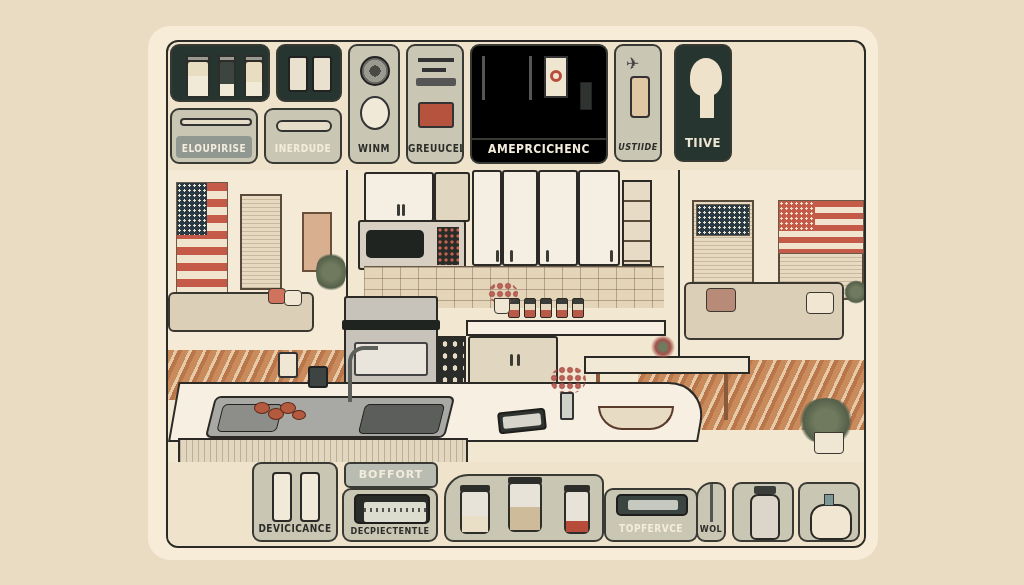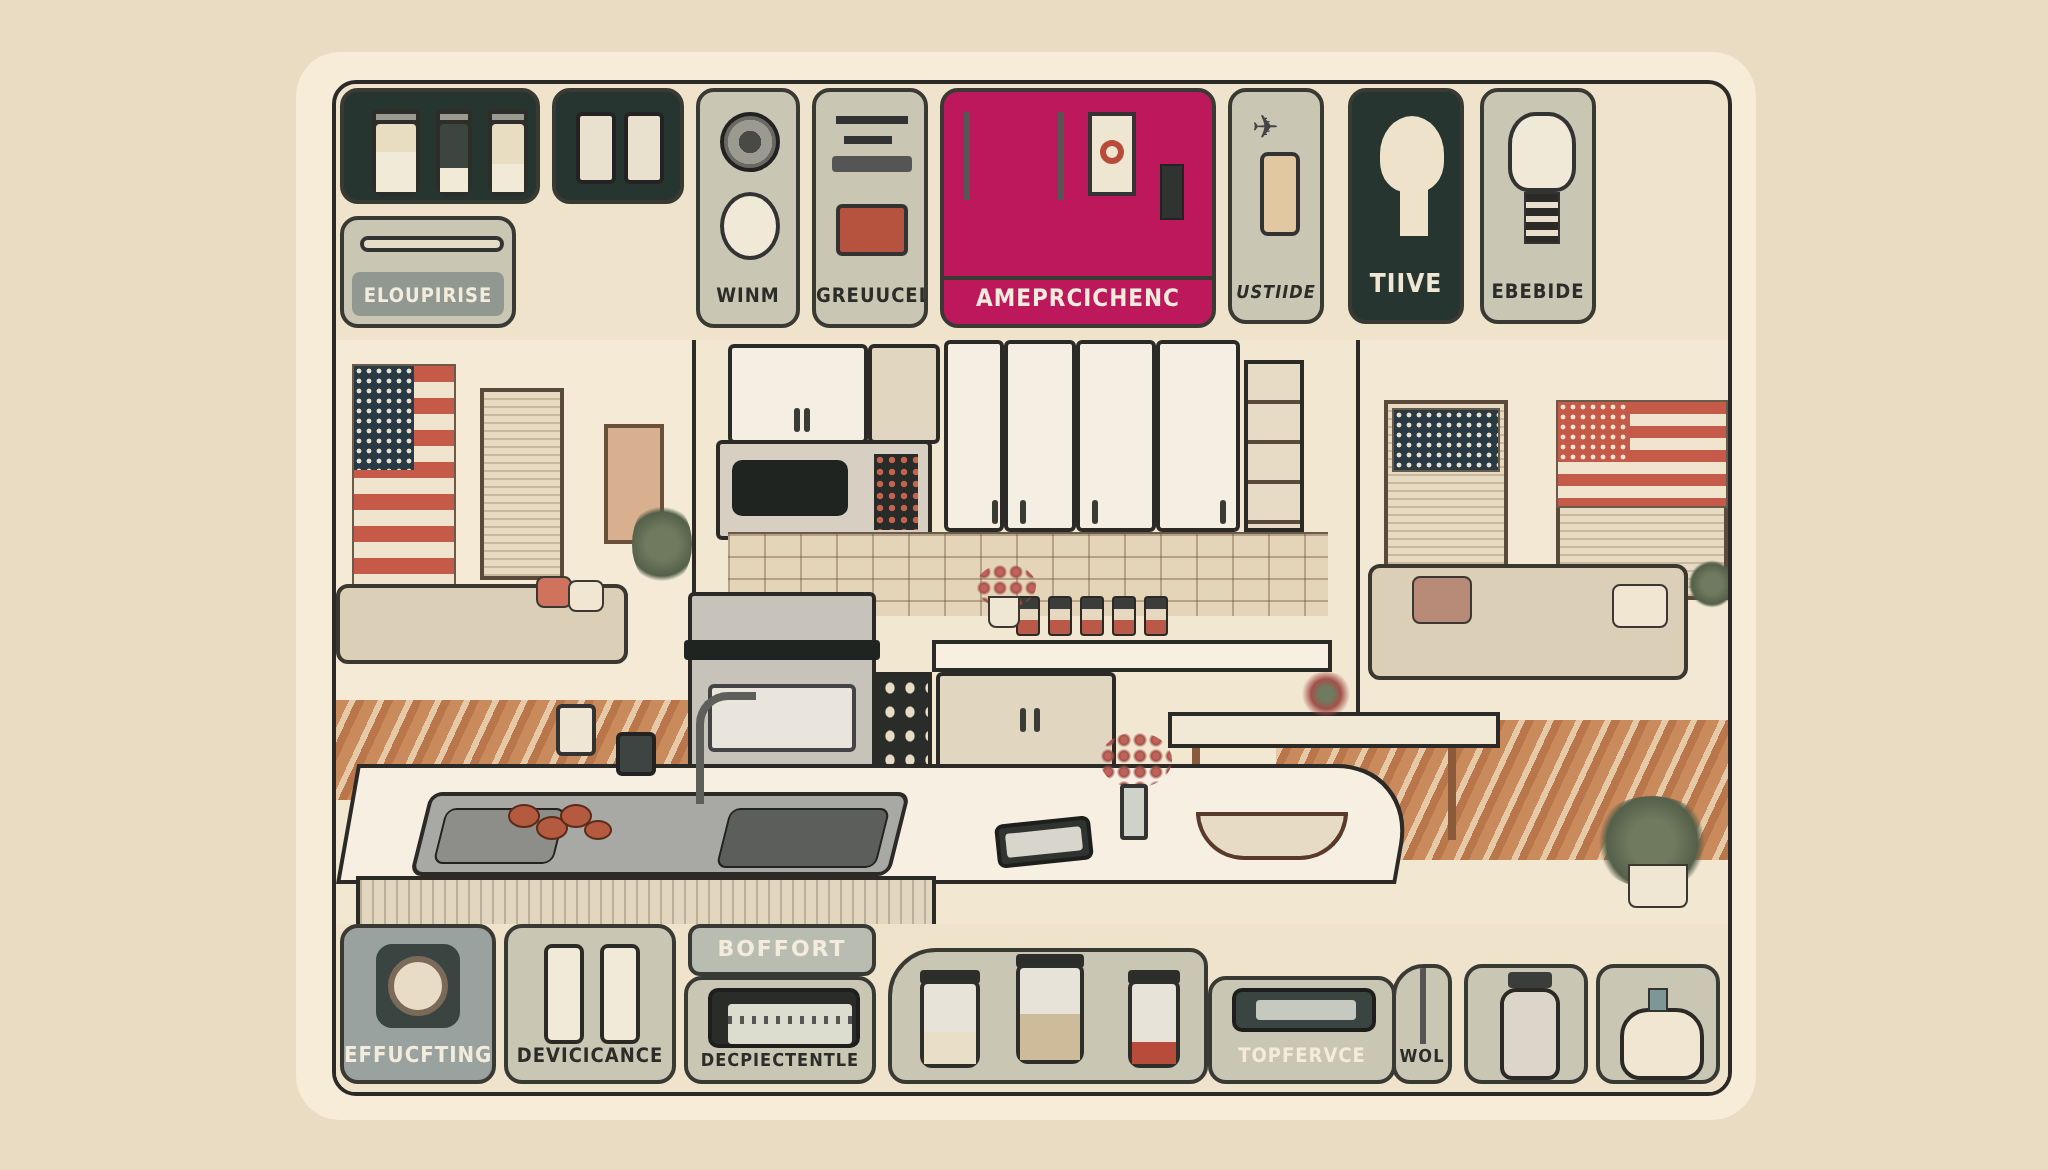--- a/index.html
+++ b/index.html
@@ -135,58 +135,57 @@
   <div class="tile dark" style="left:108px;top:2px;width:66px;height:58px;">
     <div style="position:absolute;left:10px;top:10px;width:20px;height:36px;background:#e9e1cd;border:2px solid #222;border-radius:3px;"></div>
     <div style="position:absolute;left:34px;top:10px;width:20px;height:36px;background:#e9e1cd;border:2px solid #222;border-radius:3px;"></div>
   </div>
 
   <div class="tile" style="left:2px;top:66px;width:88px;height:56px;">
     <div style="position:absolute;left:8px;top:8px;width:72px;height:8px;background:#e6ddc8;border:2px solid #333;border-radius:4px;"></div>
     <div class="lblbar" style="background:#909891;"></div>
     <div class="lbl" style="color:#f3ecdc;bottom:8px;">ELOUPIRISE</div>
   </div>
+  <div class="tile" style="left:96px;top:66px;width:78px;height:56px;">
+    <div style="position:absolute;left:10px;top:10px;width:56px;height:12px;background:#e6ddc8;border:2px solid #333;border-radius:6px;"></div>
+    <div class="lbl" style="color:#f3ecdc;bottom:8px;">INERDUDE</div>
+  </div>
 
   <div class="tile" style="left:180px;top:2px;width:52px;height:120px;">
     <div style="position:absolute;left:10px;top:10px;width:30px;height:30px;border-radius:50%;background:radial-gradient(#4a4a44 30%, #9a9a90 31% 60%, #6a6a62 61%);border:2px solid #222;"></div>
     <div style="position:absolute;left:10px;top:50px;width:30px;height:34px;border-radius:50%;background:#f0e9d8;border:2px solid #333;"></div>
     <div class="lbl" style="bottom:8px;">WINM</div>
   </div>
 
   <div class="tile" style="left:238px;top:2px;width:58px;height:120px;">
     <div style="position:absolute;left:10px;top:12px;width:36px;height:4px;background:#333;"></div>
     <div style="position:absolute;left:14px;top:22px;width:24px;height:4px;background:#333;"></div>
     <div style="position:absolute;left:8px;top:32px;width:40px;height:8px;background:#555;border-radius:2px;"></div>
     <div style="position:absolute;left:10px;top:56px;width:36px;height:26px;background:#b5533f;border:2px solid #333;border-radius:3px;"></div>
     <div class="lbl" style="bottom:8px;">GREUUCEL</div>
   </div>
 
-  <div class="tile" style="left:302px;top:2px;width:138px;height:120px;background:#be185d;">
+  <div class="tile" style="left:302px;top:2px;width:138px;height:120px;background:#000000;">
     <div style="position:absolute;left:10px;top:10px;width:50px;height:44px;border-left:3px solid #555;border-right:3px solid #555;"></div>
     <div style="position:absolute;left:72px;top:10px;width:24px;height:42px;background:#efe6d2;border:2px solid #333;"></div>
     <div style="position:absolute;left:78px;top:24px;width:12px;height:12px;border-radius:50%;border:3px solid #b84c3a;"></div>
     <div style="position:absolute;left:108px;top:36px;width:12px;height:28px;background:#2f3430;border:1px solid #222;"></div>
     <div style="position:absolute;left:0;right:0;top:92px;height:2px;background:#3a3a35;"></div>
     <div class="lbl" style="color:#f3ecdc;font-size:12px;bottom:6px;">AMEPRCICHENC</div>
   </div>
 
   <div class="tile" style="left:446px;top:2px;width:48px;height:118px;">
     <div style="position:absolute;left:10px;top:8px;font-size:16px;color:#444;">✈</div>
     <div style="position:absolute;left:14px;top:30px;width:20px;height:42px;background:#e2c7a3;border:2px solid #333;border-radius:4px;"></div>
     <div class="lbl" style="bottom:8px;font-size:9px;font-style:italic;">USTIIDE</div>
   </div>
   <div class="tile dark" style="left:506px;top:2px;width:58px;height:118px;">
     <div style="position:absolute;left:14px;top:12px;width:32px;height:38px;border-radius:50% 50% 40% 40%;background:#efe2cb;"></div>
     <div style="position:absolute;left:24px;top:48px;width:14px;height:24px;background:#efe2cb;"></div>
     <div class="lbl" style="bottom:10px;">TIIVE</div>
-  </div>
-  <div class="tile" style="left:572px;top:2px;width:58px;height:118px;">
-    <div style="position:absolute;left:12px;top:10px;width:34px;height:40px;border-radius:40% 40% 30% 30%;background:#f1e9d8;border:2px solid #333;"></div>
-    <div style="position:absolute;left:20px;top:50px;width:18px;height:26px;background:repeating-linear-gradient(180deg,#2b2a26 0 4px,#e8e0cc 4px 7px);border:1px solid #333;"></div>
-    <div class="lbl" style="bottom:8px;">EBEBIDE</div>
   </div>
 
   <div class="scene">
     <div class="wall-left">
       <div class="flag" style="left:8px;top:12px;width:52px;height:116px;">
         <div class="stripes"></div>
           <div class="canton" style="width:30px;height:52px;"></div>
       </div>
       <div class="window-blind" style="left:72px;top:24px;width:42px;height:96px;"></div>
       <div style="position:absolute;left:134px;top:42px;width:30px;height:60px;background:#d9b08f;border:2px solid #6a4f3a;"></div>
@@ -280,25 +279,20 @@
     <div class="phone" style="left:330px;top:240px;width:48px;height:22px;transform:rotate(-6deg);">
         <div class="screen"></div>
       </div>
     <div style="position:absolute;left:430px;top:236px;width:76px;height:24px;background:#e8dbc4;border:2px solid #5a3a2a;border-radius:0 0 40px 40px;"></div>
     <div class="flower" style="left:382px;top:196px;width:36px;height:28px;"></div>
     <div style="position:absolute;left:392px;top:222px;width:14px;height:28px;background:rgba(180,190,185,.6);border:2px solid #333;border-radius:2px;"></div>
   </div>
 
   <div class="bottom-panel"></div>
 
-  <div class="tile mid" style="left:2px;top:420px;width:78px;height:80px;background:#9aa2a0;">
-    <div style="position:absolute;left:16px;top:8px;width:42px;height:42px;border-radius:8px;background:#3a4541;"></div>
-    <div class="gauge" style="left:22px;top:14px;width:30px;height:30px;"></div>
-    <div class="lbl" style="color:#f3ecdc;bottom:6px;font-size:11px;">EFFUCFTING</div>
-  </div>
   <div class="tile" style="left:84px;top:420px;width:86px;height:80px;">
     <div class="roll" style="left:18px;top:8px;width:20px;height:50px;"></div>
     <div class="roll" style="left:46px;top:8px;width:20px;height:50px;"></div>
     <div class="lbl" style="bottom:6px;text-align:center;">DEVICICANCE</div>
   </div>
   <div class="tag" style="left:176px;top:420px;width:94px;">BOFFORT</div>
   <div class="tile" style="left:174px;top:446px;width:96px;height:54px;">
     <div class="display" style="left:10px;top:4px;width:76px;height:30px;">
         <div class="lcd"></div>
       </div>

